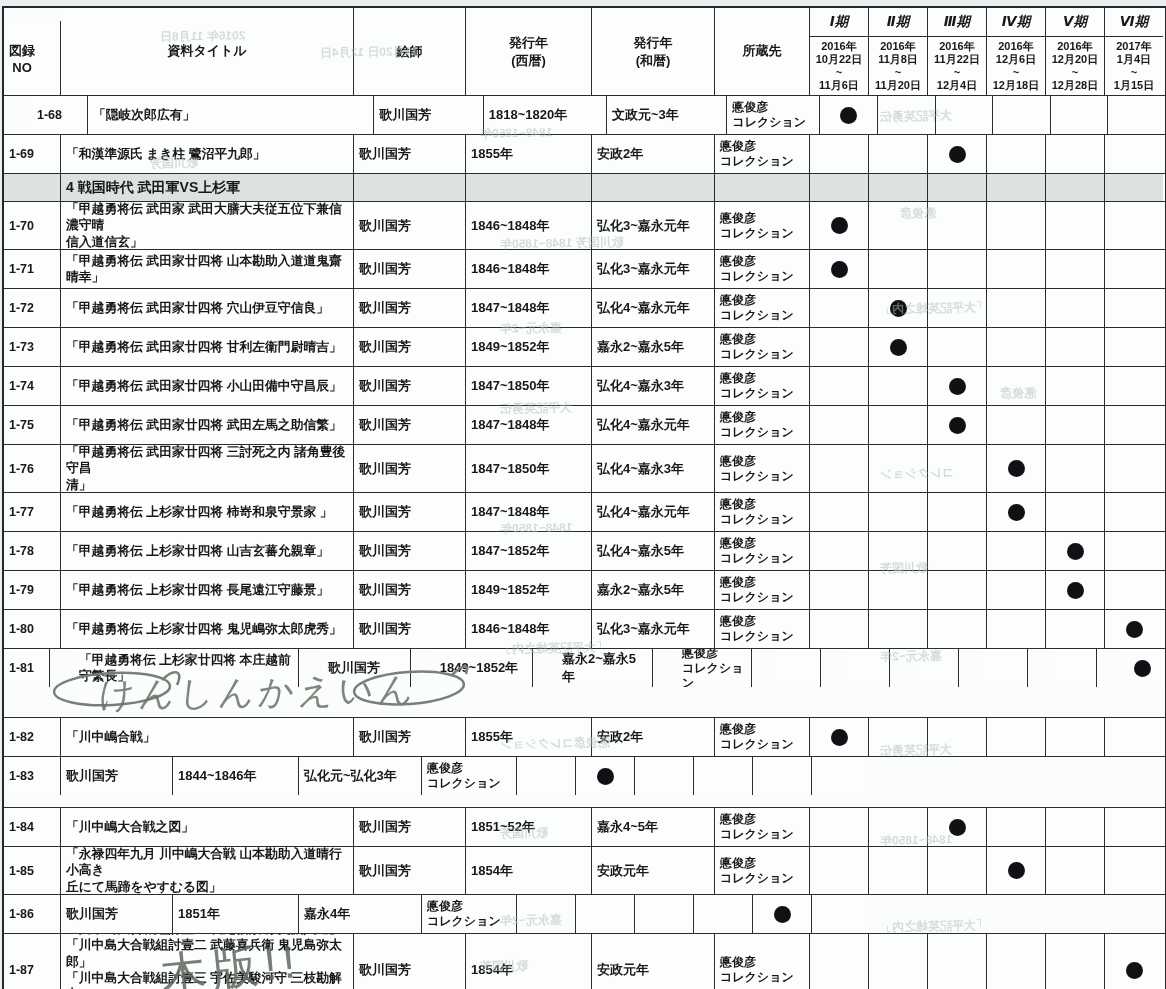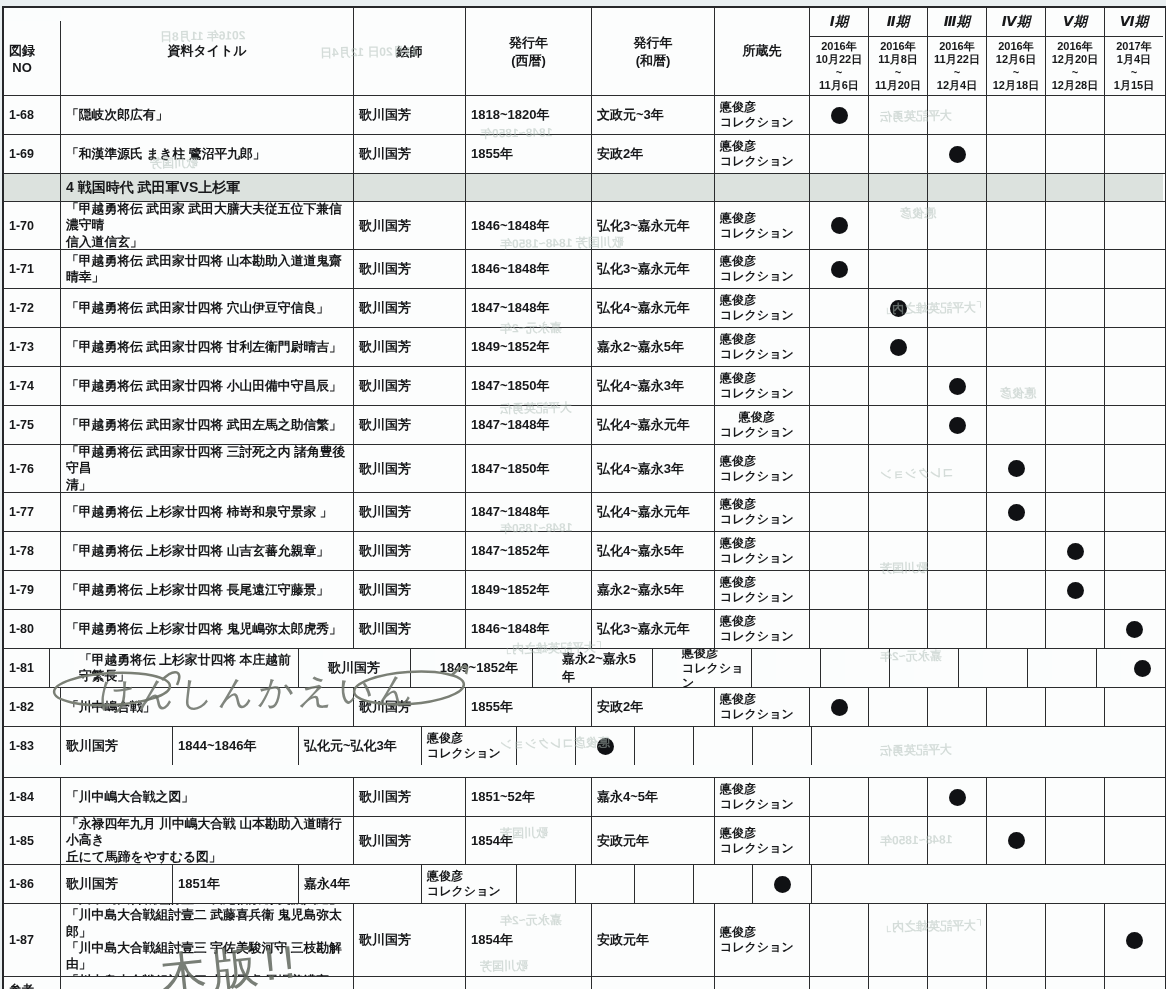--- a/index.html
+++ b/index.html
@@ -72,21 +72,21 @@
 12月20日
 ~
 12月28日</div></div>
           <div class="c cp phead last"><div class="plabel">Ⅵ期</div><div class="pdates">2017年
 1月4日
 ~
 1月15日</div></div>
         </div>
     </div>
     <div id="tbl-body">
-        <div class="row item" style="height: 38px;">
+        <div class="row item" style="height: 38px; padding-left: 28px;">
           <div class="c cno">1-68</div>
           <div class="c ctitle">「隠岐次郎広有」</div>
           <div class="c cartist">歌川国芳</div>
           <div class="c cyw">1818~1820年</div>
           <div class="c cyj">文政元~3年</div>
           <div class="c cowner">悳俊彦
 コレクション</div>
           <div class="c cp"><div class="dot"></div></div>
           <div class="c cp"></div>
           <div class="c cp"></div>
@@ -192,21 +192,21 @@
           <div class="c cyj">弘化4~嘉永3年</div>
           <div class="c cowner">悳俊彦
 コレクション</div>
           <div class="c cp"></div>
           <div class="c cp"></div>
           <div class="c cp"><div class="dot"></div></div>
           <div class="c cp"></div>
           <div class="c cp"></div>
           <div class="c cp last"></div>
         </div>
-        <div class="row item" style="height: 38px; text-align: center;">
+        <div class="row item" style="height: 38px;">
           <div class="c cno">1-75</div>
           <div class="c ctitle">「甲越勇将伝 武田家廿四将 武田左馬之助信繁」</div>
           <div class="c cartist">歌川国芳</div>
           <div class="c cyw">1847~1848年</div>
           <div class="c cyj">弘化4~嘉永元年</div>
           <div class="c cowner">悳俊彦
 コレクション</div>
           <div class="c cp"></div>
           <div class="c cp"></div>
           <div class="c cp"><div class="dot"></div></div>
@@ -298,21 +298,21 @@
           <div class="c cyj">嘉永2~嘉永5年</div>
           <div class="c cowner">悳俊彦
 コレクション</div>
           <div class="c cp"></div>
           <div class="c cp"></div>
           <div class="c cp"></div>
           <div class="c cp"></div>
           <div class="c cp"></div>
           <div class="c cp last"><div class="dot"></div></div>
         </div>
-        <div class="row item" style="height: 38px;">
+        <div class="row item" style="height: 38px; margin-top: 30px;">
           <div class="c cno">1-82</div>
           <div class="c ctitle">「川中嶋合戦」</div>
           <div class="c cartist">歌川国芳</div>
           <div class="c cyw">1855年</div>
           <div class="c cyj">安政2年</div>
           <div class="c cowner">悳俊彦
 コレクション</div>
           <div class="c cp"><div class="dot"></div></div>
           <div class="c cp"></div>
           <div class="c cp"></div>

